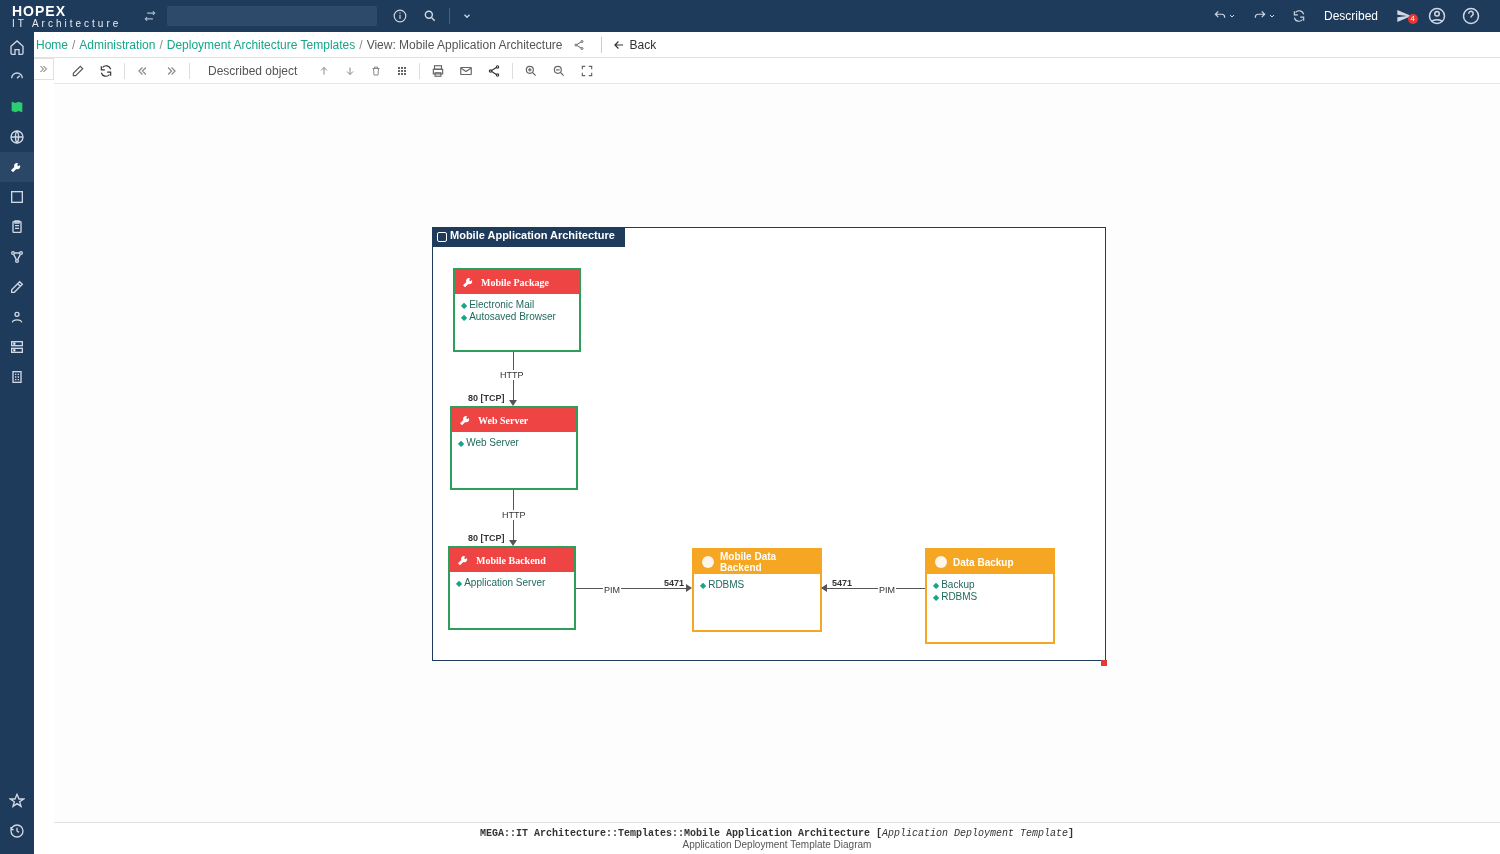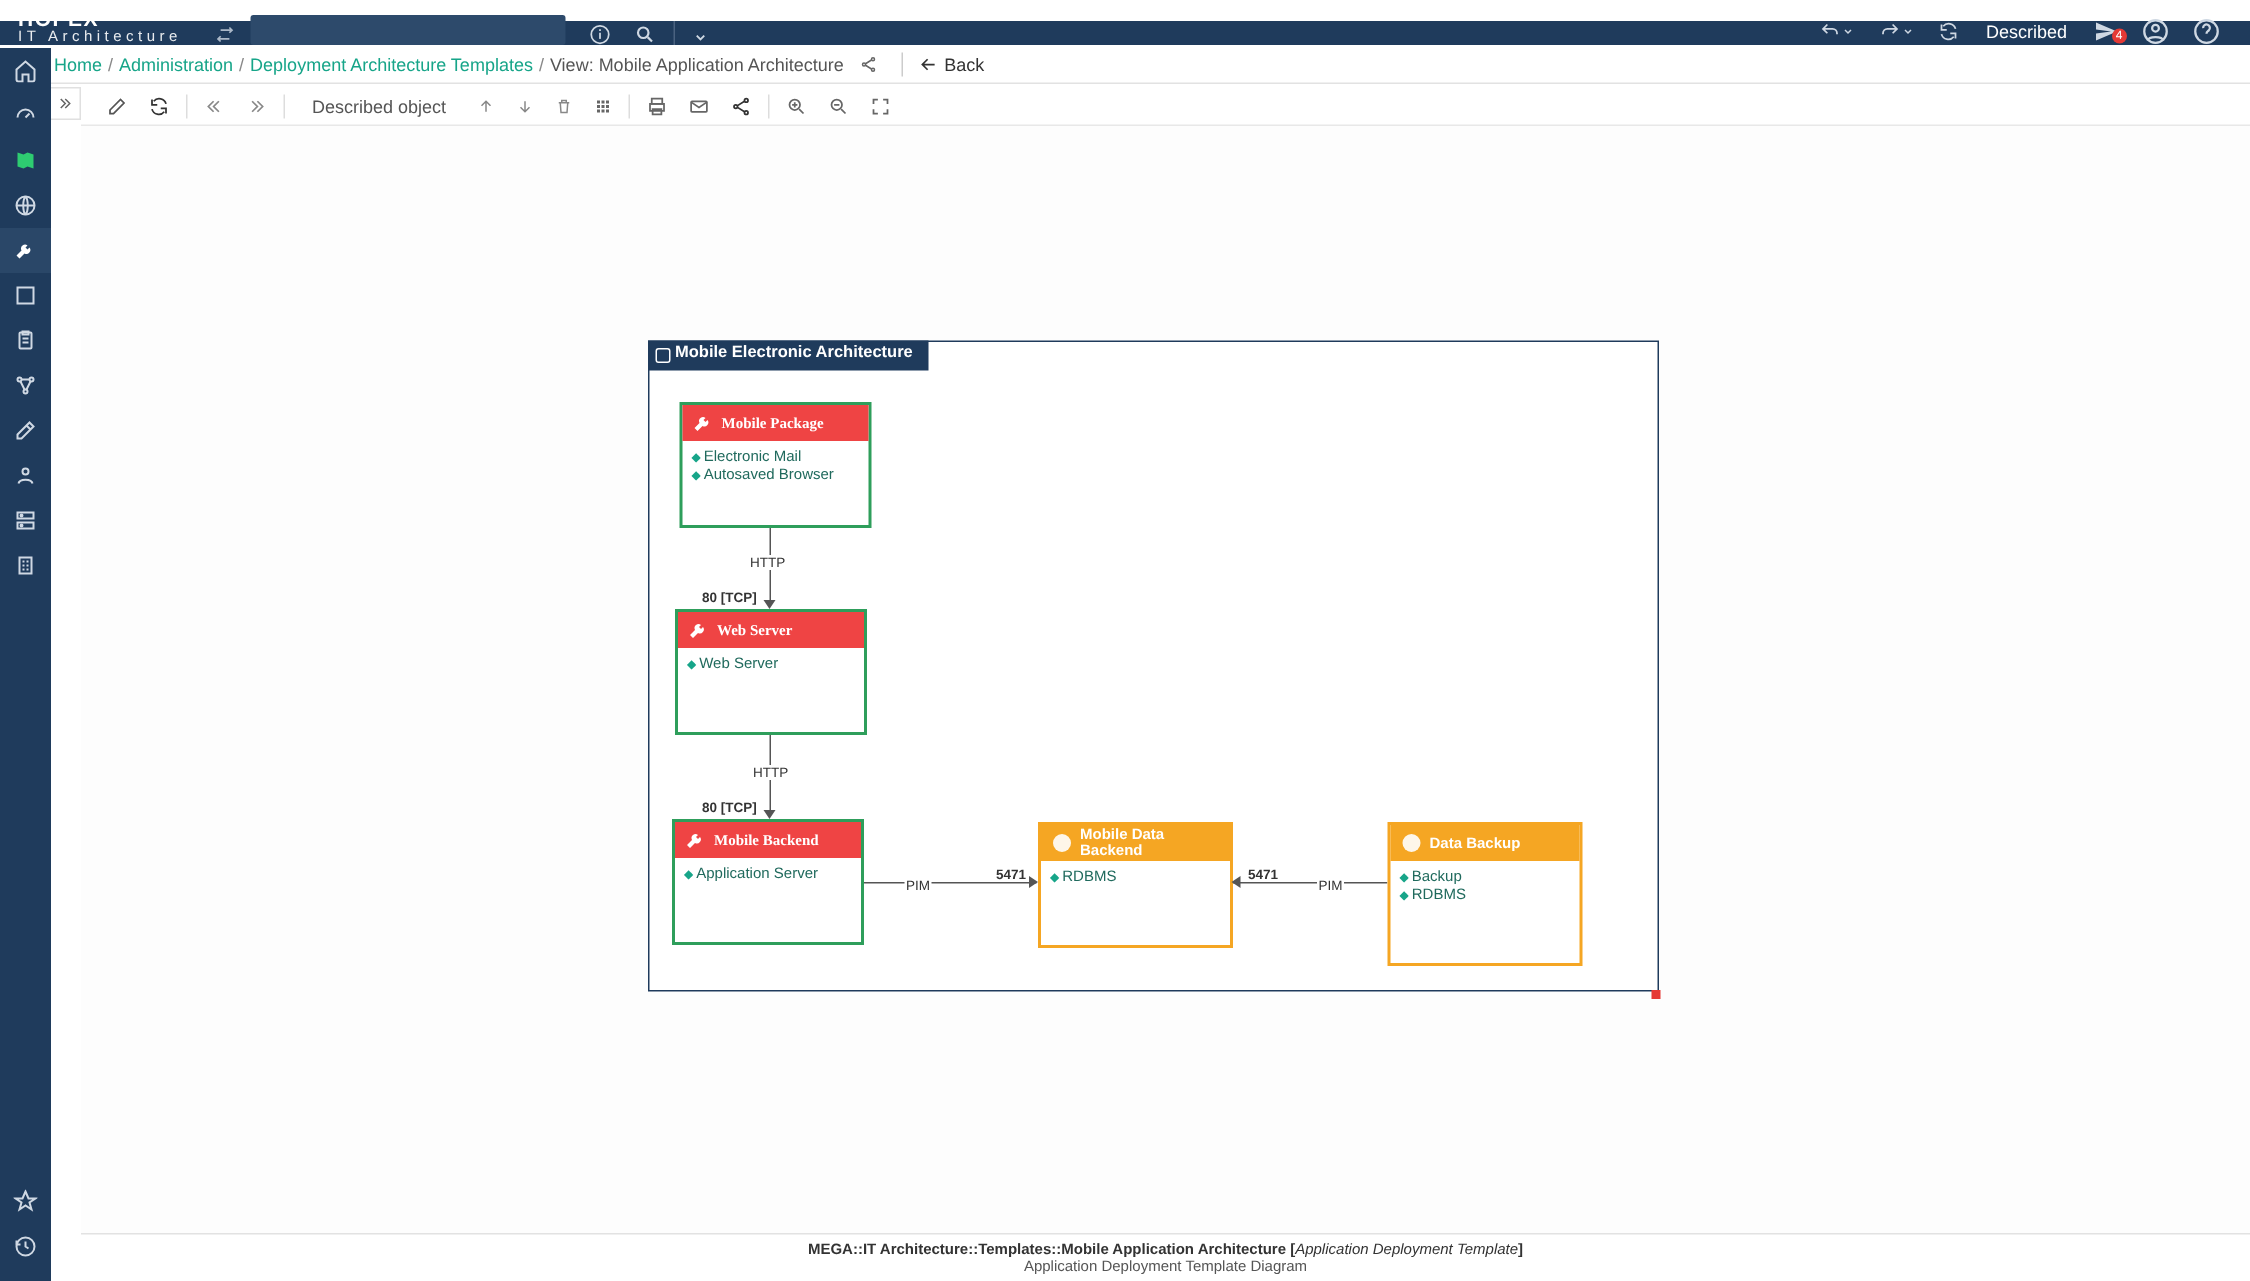--- a/index.html
+++ b/index.html
@@ -1,19 +1,19 @@
 <!DOCTYPE html>
 <html><head>
 <meta charset="utf-8">
 <style>
 * { box-sizing: border-box; margin: 0; padding: 0; }
 html, body { width: 1500px; height: 854px; font-family: Arial, Helvetica, sans-serif; background: #fff; overflow: hidden; }
 
 
-.topbar { height: 16px; background: #1f3b5c; display: flex; align-items: flex-end; color: #fff; font-size: 11px; margin-top: 14px; }
+.topbar { height: 32px; background: #1f3b5c; display: flex; align-items: center; color: #fff; font-size: 11px; }
 .brand { padding: 0 12px; display: flex; flex-direction: column; justify-content: center; line-height: 1; }
 .brand-main { font-weight: bold; font-size: 14px; letter-spacing: 1px; }
 .brand-sub { font-size: 10px; letter-spacing: 3px; opacity: .9; margin-top: 1px; }
 .swap-icon { padding: 0 10px; opacity: .8; }
 .searchbox { width: 210px; height: 20px; background: #2d4a6b; border: none; border-radius: 2px; margin-right: 8px; }
 .top-icon { padding: 0 8px; color: #dde5ee; display: inline-flex; align-items: center; }
 .divider-v { width: 1px; height: 16px; background: #4a6280; margin: 0 4px; }
 .top-right { margin-left: auto; display: flex; align-items: center; padding-right: 12px; }
 .autosaved { font-size: 12px; margin: 0 10px; }
 .badge { position: relative; }
@@ -67,21 +67,21 @@
 
 .line-v { position:absolute; width:1px; background:#555; }
 .line-h { position:absolute; height:1px; background:#555; }
 .arrow-down { position:absolute; width:0; height:0; border-left:4px solid transparent; border-right:4px solid transparent; border-top:6px solid #555; }
 .arrow-right { position:absolute; width:0; height:0; border-top:4px solid transparent; border-bottom:4px solid transparent; border-left:6px solid #555; }
 .arrow-left { position:absolute; width:0; height:0; border-top:4px solid transparent; border-bottom:4px solid transparent; border-right:6px solid #555; }
 .conn-label { position:absolute; font-size:9px; color:#333; background:#fff; padding:0 1px; }
 
 
 .footer { position:absolute; left:54px; right:0; bottom:0; height:32px; border-top:1px solid #e2e2e2; background:#fff; font-size:10px; color:#333; display:flex; flex-direction:column; align-items:center; justify-content:center; }
-.footer .line1 { font-weight:bold; }
+.footer .line1 { font-weight:bold;font-family:Liberation Mono, monospace; }
 .footer .ital { font-style:italic; font-weight:normal; }
 .footer .line2 { color:#555; }
 
 svg { display:block; }
 </style>
 </head>
 <body>
 
 <div class="topbar">
   <div class="brand">
@@ -369,21 +369,21 @@
     </span>
   <span class="tbtn">
       <svg width="14" height="14" viewBox="0 0 24 24" fill="none" stroke="#666" stroke-width="2">
         <path d="M4 9V4h5M20 9V4h-5M4 15v5h5M20 15v5h-5"></path>
       </svg>
     </span>
 </div>
 
 <div class="canvas">
   <div class="diagram-frame">
-    <div class="diagram-tab">Mobile Electronic Architecture</div>
+    <div class="diagram-tab">Mobile Application Architecture</div>
     <div class="red-handle"></div>
 
     <div class="node green" style="left:20px; top:40px; width:128px; height:84px;">
       <div class="node-head">
         <svg width="16" height="16" viewBox="0 0 24 24" fill="#fff">
             <path d="M14 7a4 4 0 00-6 5l-5 5 3 3 5-5a4 4 0 005-6l-2 2-2-2z"></path>
           </svg>
         <span>Mobile Package</span>
       </div>
       <div class="node-body">

